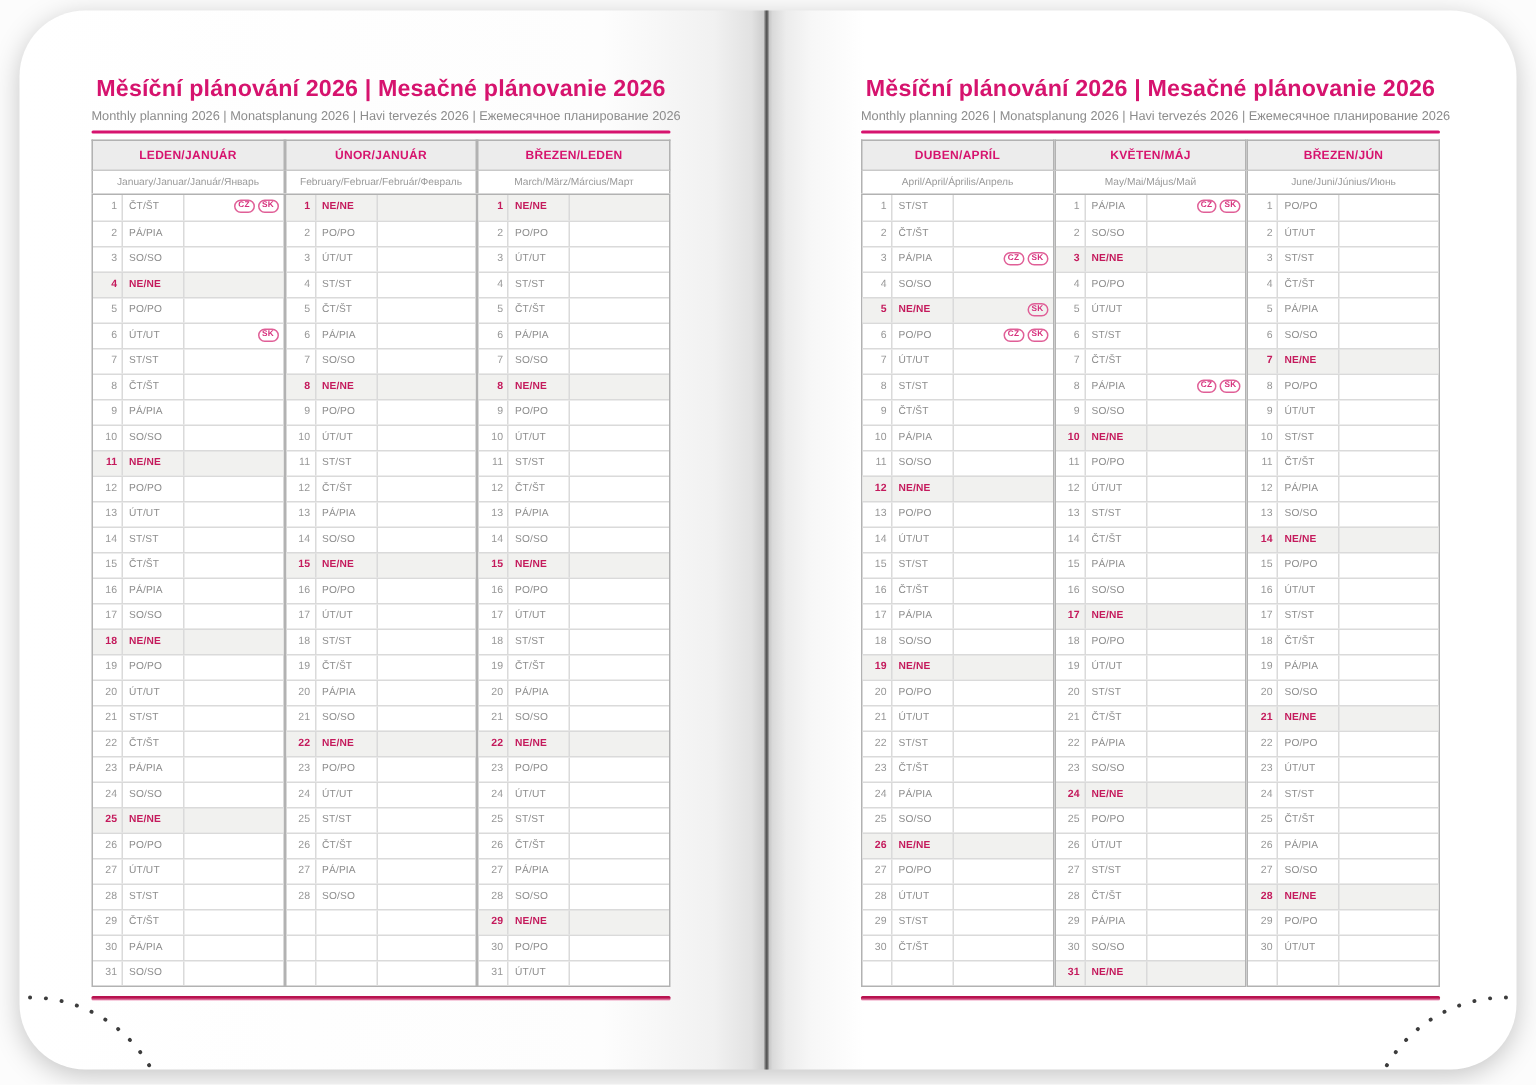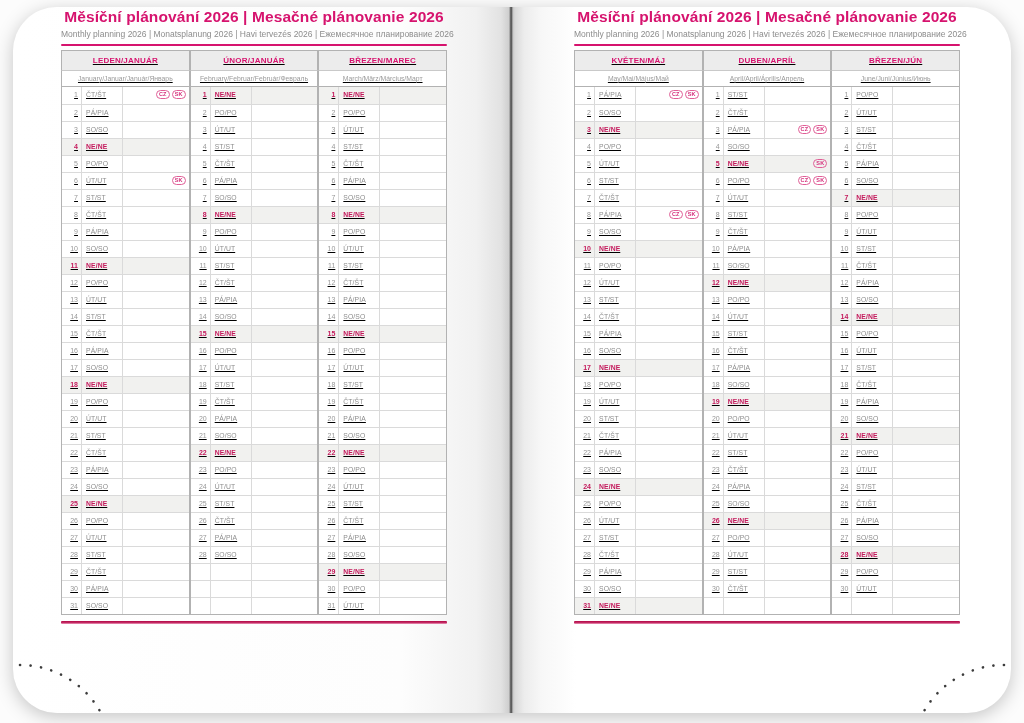--- a/index.html
+++ b/index.html
@@ -23,33 +23,33 @@
     background:linear-gradient(to right,#ffffff 0%,#fdfdfd 78%,#f1f1f1 93%,#e2e2e2 98%,#c9c9c9 100%);
   }
   .page.right{
     width:500px;border-radius:0 44px 44px 0;
     background:linear-gradient(to right,#b7b7b7 0%,#d9d9d9 0.8%,#ececec 2.6%,#f7f7f7 6%,#ffffff 13%);
   }
   .spine{
     position:absolute;left:496px;top:0;width:4px;height:100%;z-index:5;
     background:linear-gradient(to right,rgba(90,90,90,0),#565656 45%,#565656 60%,rgba(90,90,90,0));
   }
-  .content{position:relative;}
+  .content{position:relative;padding-top:43px;}
   .page.left .content{margin-left:48px;width:386px;}
   .page.right .content{margin-left:63px;width:386px;}
   .title{
     font-size:15.5px;font-weight:bold;color:var(--accent);
     text-align:center;line-height:19px;letter-spacing:.1px;white-space:nowrap;
   }
   .subtitle{
     font-size:8.5px;color:#8c8c8c;text-align:center;margin-top:3px;line-height:11px;white-space:nowrap;
   }
   .rule-top{height:2px;background:var(--accent);margin-top:4px;border-radius:1px;}
   .months{display:flex;justify-content:space-between;margin-top:4px;}
-  .month{width:130px;box-sizing:border-box;text-decoration:underline;}
+  .month{width:130px;box-sizing:border-box;}
   .m-header{
     box-sizing:border-box;border:1px solid #b2b2b2;border-bottom:1px solid #c9c9c9;
     background:#ececec;color:var(--accent);font-weight:bold;font-size:8px;
     text-align:center;height:21px;line-height:20px;letter-spacing:.2px;white-space:nowrap;
   }
   .m-sub{
     box-sizing:border-box;border:1px solid #b2b2b2;border-top:none;border-bottom:none;
     background:#fff;color:#9a9a9a;font-size:6.8px;text-align:center;height:15px;line-height:15px;white-space:nowrap;
   }
   .m-rows{border:1px solid #b2b2b2;box-sizing:border-box;background:#fff;}
@@ -458,21 +458,21 @@
 
   <div class="row">
     <div class="c num"></div>
     <div class="c abbr"></div>
     <div class="c note"></div>
   </div>
 </div>
   </div>
 
   <div class="month">
-    <div class="m-header">BŘEZEN/MAREC</div>
+    <div class="m-header">BŘEZEN/LEDEN</div>
     <div class="m-sub">March/März/Március/Март</div>
     <div class="m-rows">
   <div class="row sun">
     <div class="c num">1</div>
     <div class="c abbr">NE/NE</div>
     <div class="c note"></div>
   </div>
 
   <div class="row">
     <div class="c num">2</div>
@@ -659,20 +659,212 @@
       <div class="rule-bottom"></div>
     </div>
   </div>
   <div class="page right">
     <div class="content">
       <div class="title">Měsíční plánování 2026 | Mesačné plánovanie 2026</div>
       <div class="subtitle">Monthly planning 2026 | Monatsplanung 2026 | Havi tervezés 2026 | Ежемесячное планирование 2026</div>
       <div class="rule-top"></div>
       <div class="months">
   <div class="month">
+    <div class="m-header">DUBEN/APRÍL</div>
+    <div class="m-sub">April/April/Április/Апрель</div>
+    <div class="m-rows">
+  <div class="row">
+    <div class="c num">1</div>
+    <div class="c abbr">ST/ST</div>
+    <div class="c note"></div>
+  </div>
+
+  <div class="row">
+    <div class="c num">2</div>
+    <div class="c abbr">ČT/ŠT</div>
+    <div class="c note"></div>
+  </div>
+
+  <div class="row">
+    <div class="c num">3</div>
+    <div class="c abbr">PÁ/PIA</div>
+    <div class="c note"><span class="badge">CZ</span><span class="badge">SK</span></div>
+  </div>
+
+  <div class="row">
+    <div class="c num">4</div>
+    <div class="c abbr">SO/SO</div>
+    <div class="c note"></div>
+  </div>
+
+  <div class="row sun">
+    <div class="c num">5</div>
+    <div class="c abbr">NE/NE</div>
+    <div class="c note"><span class="badge">SK</span></div>
+  </div>
+
+  <div class="row">
+    <div class="c num">6</div>
+    <div class="c abbr">PO/PO</div>
+    <div class="c note"><span class="badge">CZ</span><span class="badge">SK</span></div>
+  </div>
+
+  <div class="row">
+    <div class="c num">7</div>
+    <div class="c abbr">ÚT/UT</div>
+    <div class="c note"></div>
+  </div>
+
+  <div class="row">
+    <div class="c num">8</div>
+    <div class="c abbr">ST/ST</div>
+    <div class="c note"></div>
+  </div>
+
+  <div class="row">
+    <div class="c num">9</div>
+    <div class="c abbr">ČT/ŠT</div>
+    <div class="c note"></div>
+  </div>
+
+  <div class="row">
+    <div class="c num">10</div>
+    <div class="c abbr">PÁ/PIA</div>
+    <div class="c note"></div>
+  </div>
+
+  <div class="row">
+    <div class="c num">11</div>
+    <div class="c abbr">SO/SO</div>
+    <div class="c note"></div>
+  </div>
+
+  <div class="row sun">
+    <div class="c num">12</div>
+    <div class="c abbr">NE/NE</div>
+    <div class="c note"></div>
+  </div>
+
+  <div class="row">
+    <div class="c num">13</div>
+    <div class="c abbr">PO/PO</div>
+    <div class="c note"></div>
+  </div>
+
+  <div class="row">
+    <div class="c num">14</div>
+    <div class="c abbr">ÚT/UT</div>
+    <div class="c note"></div>
+  </div>
+
+  <div class="row">
+    <div class="c num">15</div>
+    <div class="c abbr">ST/ST</div>
+    <div class="c note"></div>
+  </div>
+
+  <div class="row">
+    <div class="c num">16</div>
+    <div class="c abbr">ČT/ŠT</div>
+    <div class="c note"></div>
+  </div>
+
+  <div class="row">
+    <div class="c num">17</div>
+    <div class="c abbr">PÁ/PIA</div>
+    <div class="c note"></div>
+  </div>
+
+  <div class="row">
+    <div class="c num">18</div>
+    <div class="c abbr">SO/SO</div>
+    <div class="c note"></div>
+  </div>
+
+  <div class="row sun">
+    <div class="c num">19</div>
+    <div class="c abbr">NE/NE</div>
+    <div class="c note"></div>
+  </div>
+
+  <div class="row">
+    <div class="c num">20</div>
+    <div class="c abbr">PO/PO</div>
+    <div class="c note"></div>
+  </div>
+
+  <div class="row">
+    <div class="c num">21</div>
+    <div class="c abbr">ÚT/UT</div>
+    <div class="c note"></div>
+  </div>
+
+  <div class="row">
+    <div class="c num">22</div>
+    <div class="c abbr">ST/ST</div>
+    <div class="c note"></div>
+  </div>
+
+  <div class="row">
+    <div class="c num">23</div>
+    <div class="c abbr">ČT/ŠT</div>
+    <div class="c note"></div>
+  </div>
+
+  <div class="row">
+    <div class="c num">24</div>
+    <div class="c abbr">PÁ/PIA</div>
+    <div class="c note"></div>
+  </div>
+
+  <div class="row">
+    <div class="c num">25</div>
+    <div class="c abbr">SO/SO</div>
+    <div class="c note"></div>
+  </div>
+
+  <div class="row sun">
+    <div class="c num">26</div>
+    <div class="c abbr">NE/NE</div>
+    <div class="c note"></div>
+  </div>
+
+  <div class="row">
+    <div class="c num">27</div>
+    <div class="c abbr">PO/PO</div>
+    <div class="c note"></div>
+  </div>
+
+  <div class="row">
+    <div class="c num">28</div>
+    <div class="c abbr">ÚT/UT</div>
+    <div class="c note"></div>
+  </div>
+
+  <div class="row">
+    <div class="c num">29</div>
+    <div class="c abbr">ST/ST</div>
+    <div class="c note"></div>
+  </div>
+
+  <div class="row">
+    <div class="c num">30</div>
+    <div class="c abbr">ČT/ŠT</div>
+    <div class="c note"></div>
+  </div>
+
+  <div class="row">
+    <div class="c num"></div>
+    <div class="c abbr"></div>
+    <div class="c note"></div>
+  </div>
+</div>
+  </div>
+
+  <div class="month">
     <div class="m-header">KVĚTEN/MÁJ</div>
     <div class="m-sub">May/Mai/Május/Май</div>
     <div class="m-rows">
   <div class="row">
     <div class="c num">1</div>
     <div class="c abbr">PÁ/PIA</div>
     <div class="c note"><span class="badge">CZ</span><span class="badge">SK</span></div>
   </div>
 
   <div class="row">
@@ -845,212 +1037,20 @@
 
   <div class="row">
     <div class="c num">30</div>
     <div class="c abbr">SO/SO</div>
     <div class="c note"></div>
   </div>
 
   <div class="row sun">
     <div class="c num">31</div>
     <div class="c abbr">NE/NE</div>
-    <div class="c note"></div>
-  </div>
-</div>
-  </div>
-
-  <div class="month">
-    <div class="m-header">DUBEN/APRÍL</div>
-    <div class="m-sub">April/April/Április/Апрель</div>
-    <div class="m-rows">
-  <div class="row">
-    <div class="c num">1</div>
-    <div class="c abbr">ST/ST</div>
-    <div class="c note"></div>
-  </div>
-
-  <div class="row">
-    <div class="c num">2</div>
-    <div class="c abbr">ČT/ŠT</div>
-    <div class="c note"></div>
-  </div>
-
-  <div class="row">
-    <div class="c num">3</div>
-    <div class="c abbr">PÁ/PIA</div>
-    <div class="c note"><span class="badge">CZ</span><span class="badge">SK</span></div>
-  </div>
-
-  <div class="row">
-    <div class="c num">4</div>
-    <div class="c abbr">SO/SO</div>
-    <div class="c note"></div>
-  </div>
-
-  <div class="row sun">
-    <div class="c num">5</div>
-    <div class="c abbr">NE/NE</div>
-    <div class="c note"><span class="badge">SK</span></div>
-  </div>
-
-  <div class="row">
-    <div class="c num">6</div>
-    <div class="c abbr">PO/PO</div>
-    <div class="c note"><span class="badge">CZ</span><span class="badge">SK</span></div>
-  </div>
-
-  <div class="row">
-    <div class="c num">7</div>
-    <div class="c abbr">ÚT/UT</div>
-    <div class="c note"></div>
-  </div>
-
-  <div class="row">
-    <div class="c num">8</div>
-    <div class="c abbr">ST/ST</div>
-    <div class="c note"></div>
-  </div>
-
-  <div class="row">
-    <div class="c num">9</div>
-    <div class="c abbr">ČT/ŠT</div>
-    <div class="c note"></div>
-  </div>
-
-  <div class="row">
-    <div class="c num">10</div>
-    <div class="c abbr">PÁ/PIA</div>
-    <div class="c note"></div>
-  </div>
-
-  <div class="row">
-    <div class="c num">11</div>
-    <div class="c abbr">SO/SO</div>
-    <div class="c note"></div>
-  </div>
-
-  <div class="row sun">
-    <div class="c num">12</div>
-    <div class="c abbr">NE/NE</div>
-    <div class="c note"></div>
-  </div>
-
-  <div class="row">
-    <div class="c num">13</div>
-    <div class="c abbr">PO/PO</div>
-    <div class="c note"></div>
-  </div>
-
-  <div class="row">
-    <div class="c num">14</div>
-    <div class="c abbr">ÚT/UT</div>
-    <div class="c note"></div>
-  </div>
-
-  <div class="row">
-    <div class="c num">15</div>
-    <div class="c abbr">ST/ST</div>
-    <div class="c note"></div>
-  </div>
-
-  <div class="row">
-    <div class="c num">16</div>
-    <div class="c abbr">ČT/ŠT</div>
-    <div class="c note"></div>
-  </div>
-
-  <div class="row">
-    <div class="c num">17</div>
-    <div class="c abbr">PÁ/PIA</div>
-    <div class="c note"></div>
-  </div>
-
-  <div class="row">
-    <div class="c num">18</div>
-    <div class="c abbr">SO/SO</div>
-    <div class="c note"></div>
-  </div>
-
-  <div class="row sun">
-    <div class="c num">19</div>
-    <div class="c abbr">NE/NE</div>
-    <div class="c note"></div>
-  </div>
-
-  <div class="row">
-    <div class="c num">20</div>
-    <div class="c abbr">PO/PO</div>
-    <div class="c note"></div>
-  </div>
-
-  <div class="row">
-    <div class="c num">21</div>
-    <div class="c abbr">ÚT/UT</div>
-    <div class="c note"></div>
-  </div>
-
-  <div class="row">
-    <div class="c num">22</div>
-    <div class="c abbr">ST/ST</div>
-    <div class="c note"></div>
-  </div>
-
-  <div class="row">
-    <div class="c num">23</div>
-    <div class="c abbr">ČT/ŠT</div>
-    <div class="c note"></div>
-  </div>
-
-  <div class="row">
-    <div class="c num">24</div>
-    <div class="c abbr">PÁ/PIA</div>
-    <div class="c note"></div>
-  </div>
-
-  <div class="row">
-    <div class="c num">25</div>
-    <div class="c abbr">SO/SO</div>
-    <div class="c note"></div>
-  </div>
-
-  <div class="row sun">
-    <div class="c num">26</div>
-    <div class="c abbr">NE/NE</div>
-    <div class="c note"></div>
-  </div>
-
-  <div class="row">
-    <div class="c num">27</div>
-    <div class="c abbr">PO/PO</div>
-    <div class="c note"></div>
-  </div>
-
-  <div class="row">
-    <div class="c num">28</div>
-    <div class="c abbr">ÚT/UT</div>
-    <div class="c note"></div>
-  </div>
-
-  <div class="row">
-    <div class="c num">29</div>
-    <div class="c abbr">ST/ST</div>
-    <div class="c note"></div>
-  </div>
-
-  <div class="row">
-    <div class="c num">30</div>
-    <div class="c abbr">ČT/ŠT</div>
-    <div class="c note"></div>
-  </div>
-
-  <div class="row">
-    <div class="c num"></div>
-    <div class="c abbr"></div>
     <div class="c note"></div>
   </div>
 </div>
   </div>
 
   <div class="month">
     <div class="m-header">BŘEZEN/JÚN</div>
     <div class="m-sub">June/Juni/Június/Июнь</div>
     <div class="m-rows">
   <div class="row">

